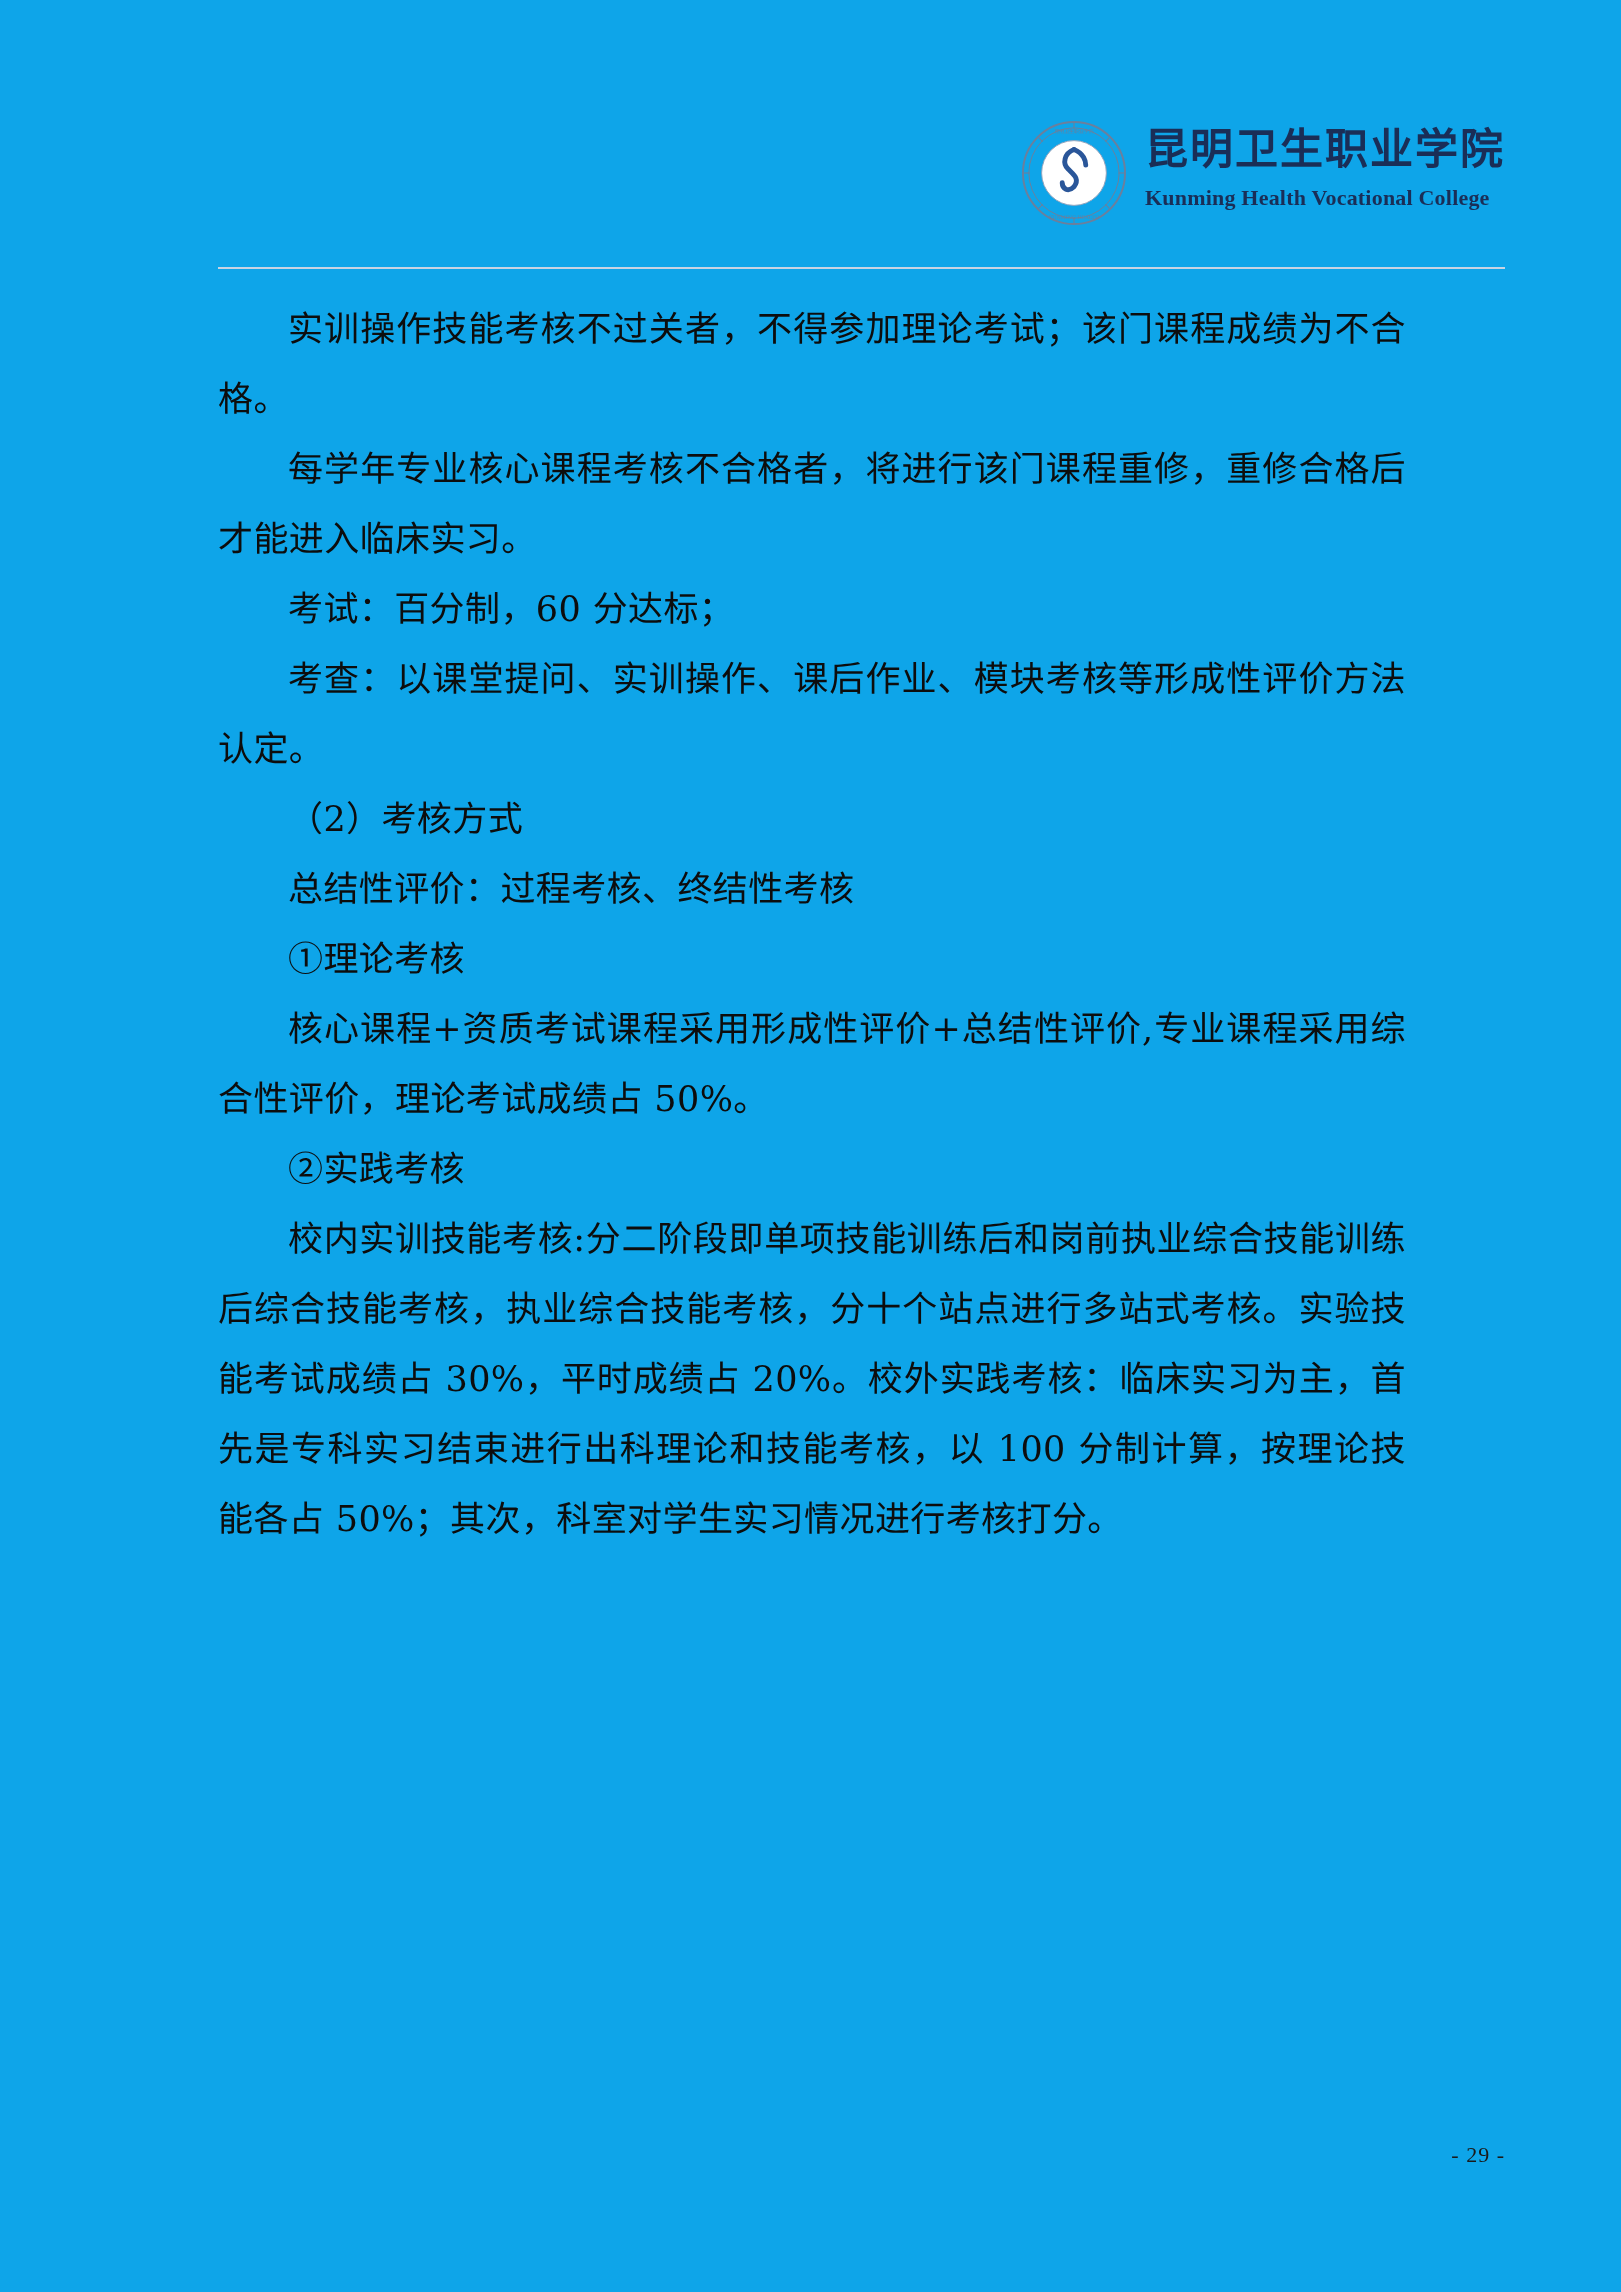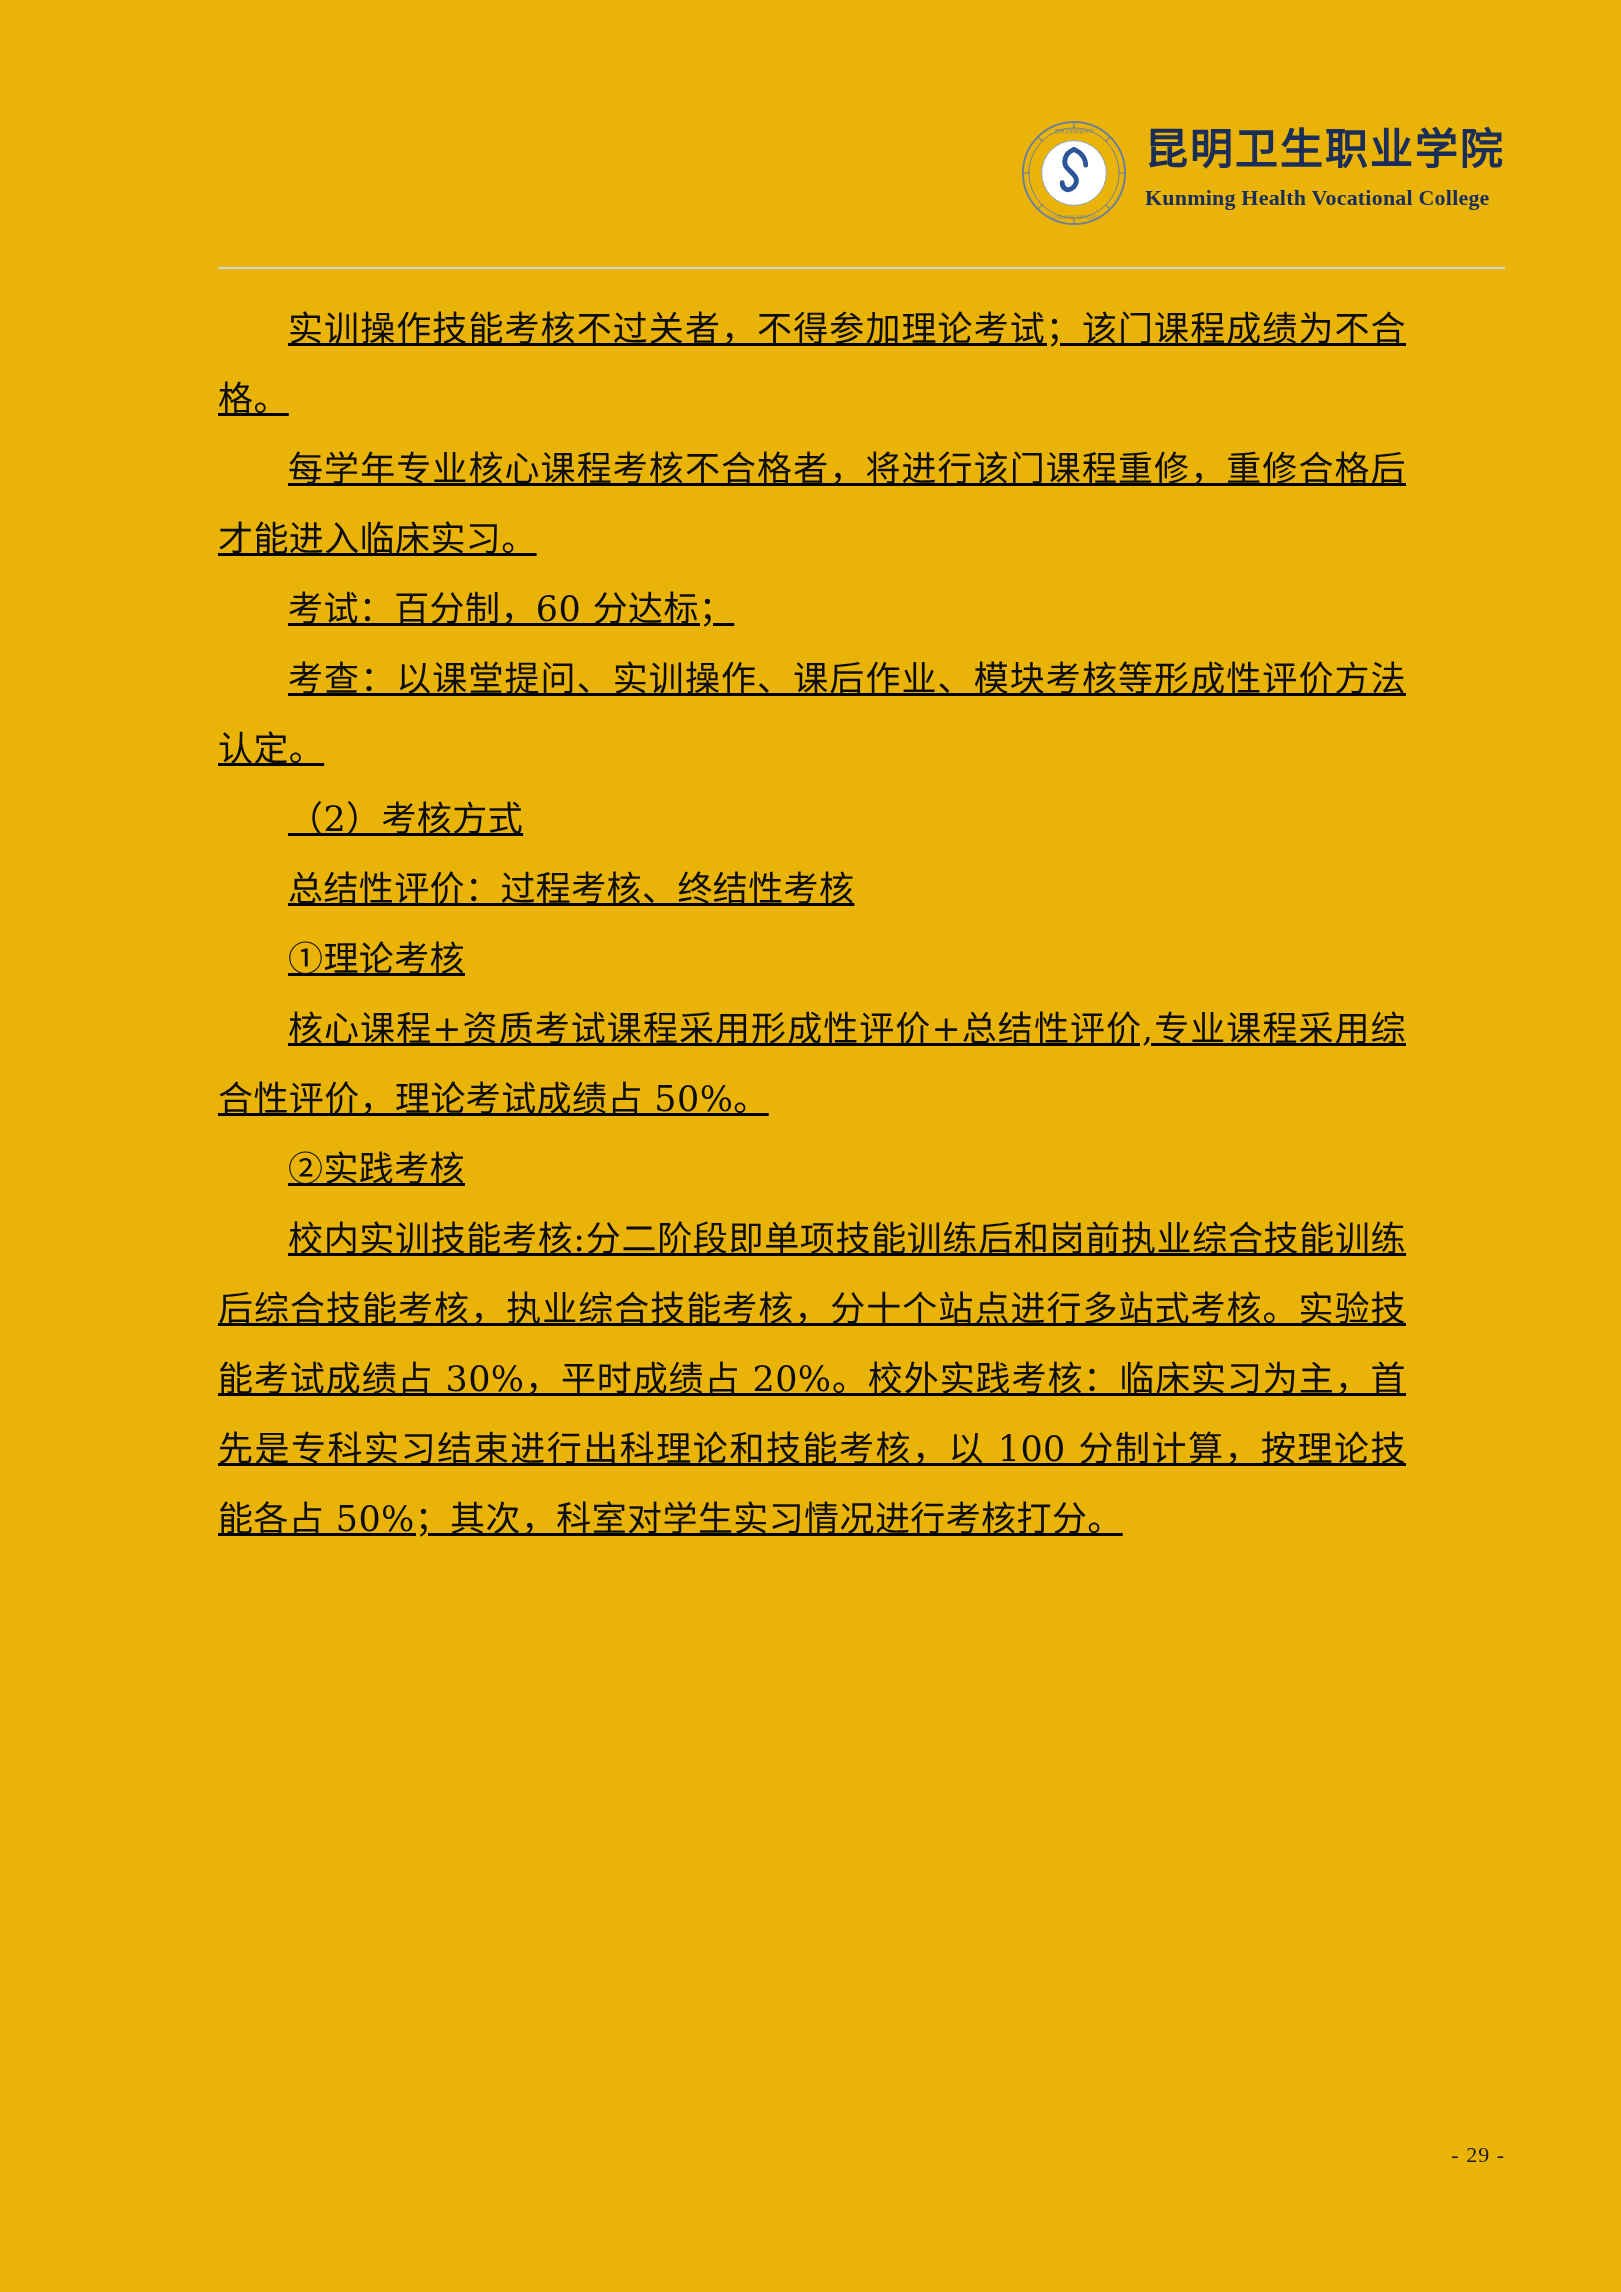--- a/index.html
+++ b/index.html
@@ -13,21 +13,21 @@
     height: 2293px;
     position: relative;
     font-family: "DejaVu Serif", "Liberation Serif", serif;
     color: #000000;
     overflow: hidden;
   }
 
   .page {
     position: absolute;
     inset: 0;
-    background: #eab308;
+    background: #0ea5e9;
   }
 
   
   .header {
     position: absolute;
     top: 0;
     left: 0;
     right: 0;
     height: 284px;
   }
@@ -83,21 +83,20 @@
     height: 2px;
     background: #c9d4e3;
   }
 
   
   .content {
     position: absolute;
     left: 218px;
     top: 294px;
     width: 1188px;
-    text-decoration: underline;
   }
 
   p.para {
     margin: 0 0 0 0;
     font-size: 35px;
     line-height: 70px;
     text-align: justify;
     text-justify: inter-ideograph;
     letter-spacing: 0.4px;
     color: #0d0d0d;

